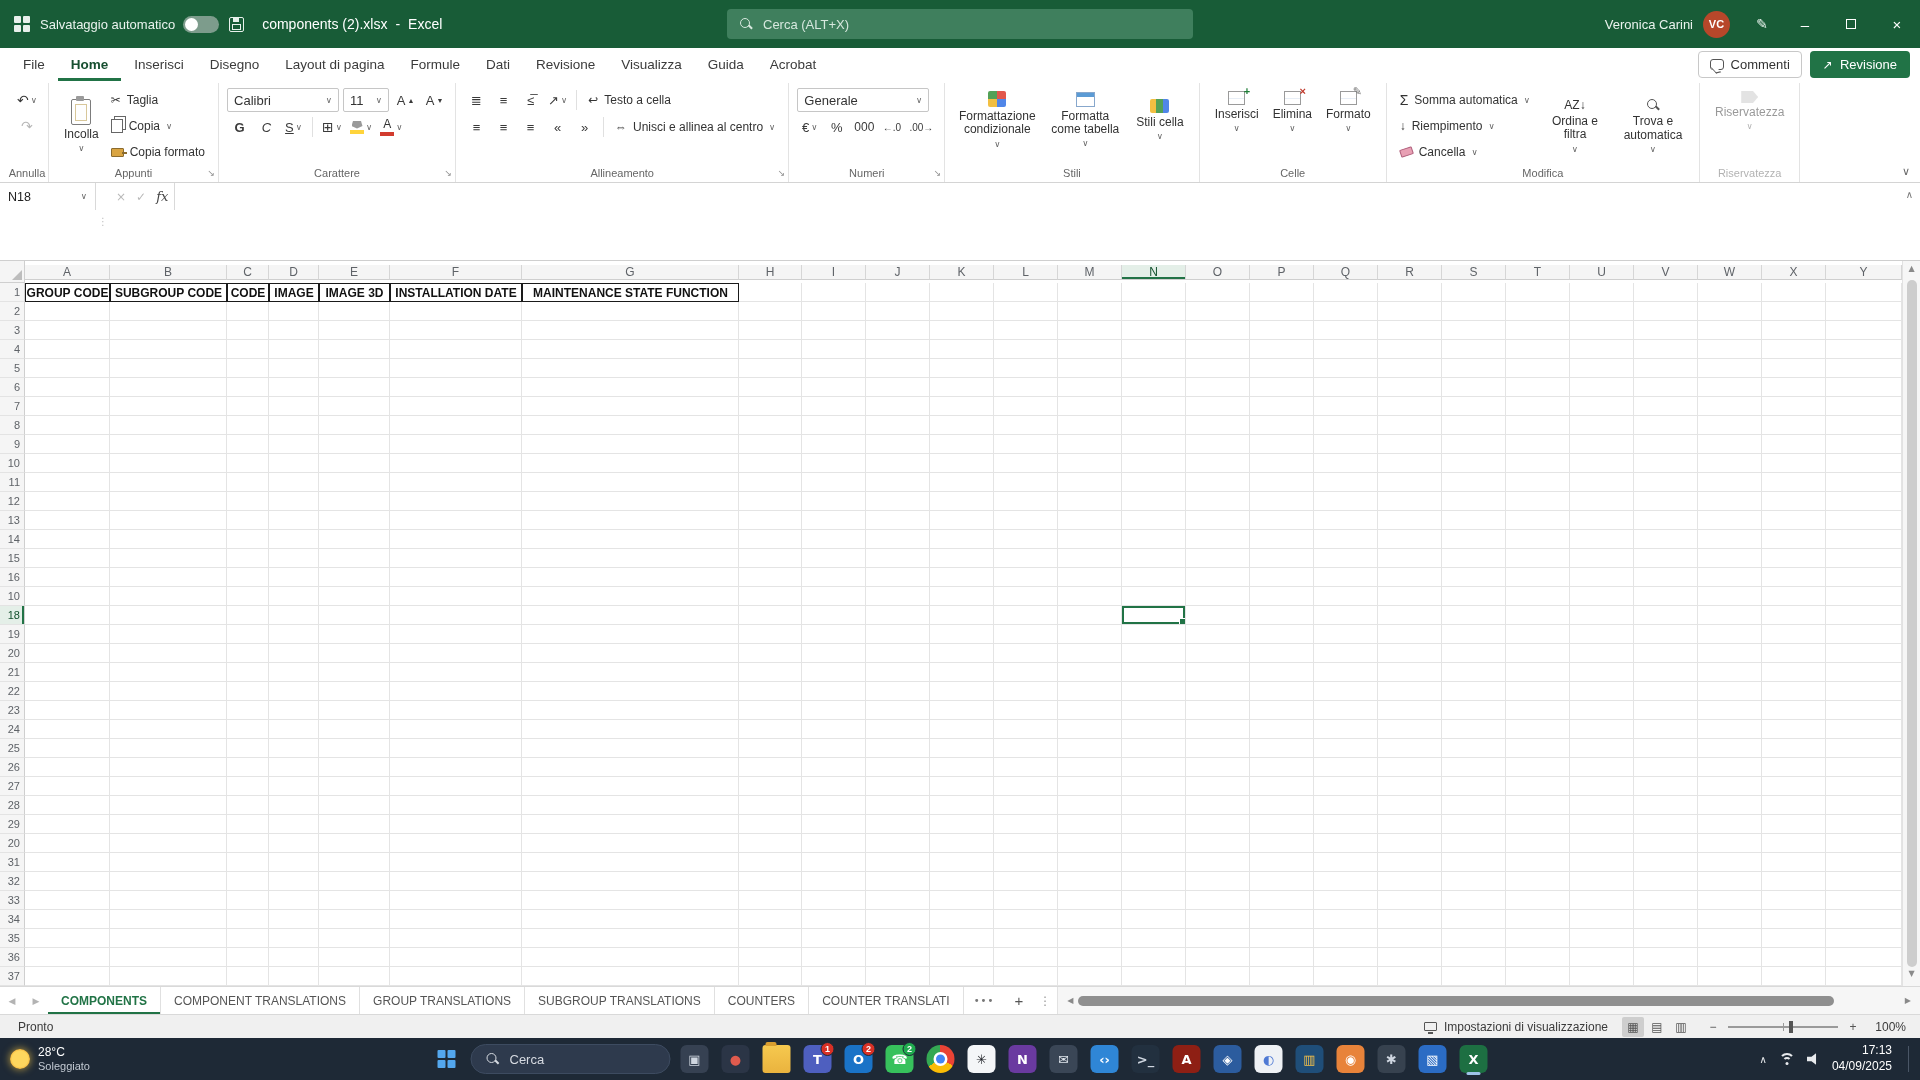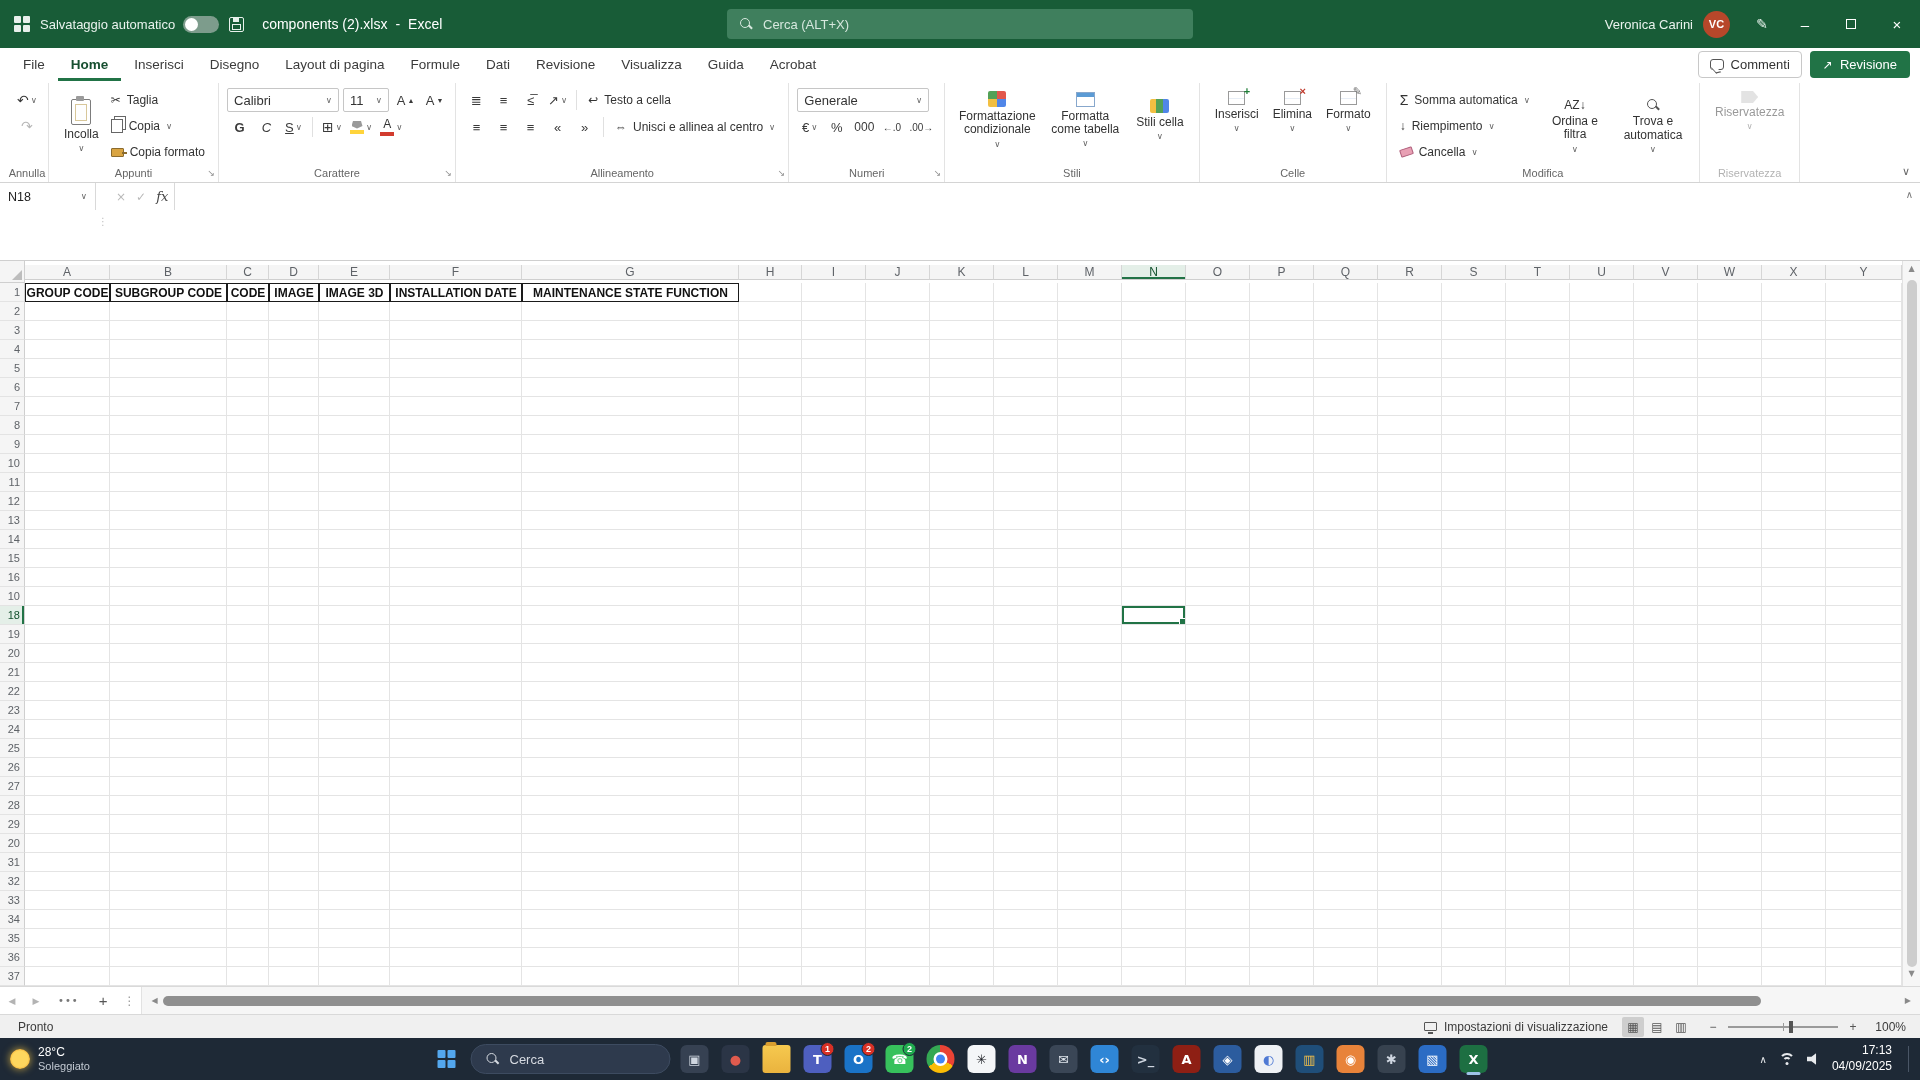--- a/index.html
+++ b/index.html
@@ -1593,20 +1593,28 @@
     <div class="vscroll">
       <span class="varrow">▲</span>
       <div class="vthumb"></div>
       <span class="varrow">▼</span>
     </div>
   </div>
 
   <div class="sheetbar">
     <span class="snav">◀</span>
     <span class="snav">▶</span>
+    <div class="stabs" id="sheet-tab-list">
+        <div class="stab active">COMPONENTS</div>
+        <div class="stab">COMPONENT TRANSLATIONS</div>
+        <div class="stab">GROUP TRANSLATIONS</div>
+        <div class="stab">SUBGROUP TRANSLATIONS</div>
+        <div class="stab">COUNTERS</div>
+        <div class="stab">COUNTER TRANSLATI</div>
+      </div>
     <span class="smore">•••</span>
     <span class="sadd">+</span>
     <span class="ssplit">⋮</span>
     <div class="hscroll">
       <span class="harrow">◀</span>
       <div class="htrack">
           <div class="hthumb"></div>
         </div>
       <span class="harrow">▶</span>
     </div>

